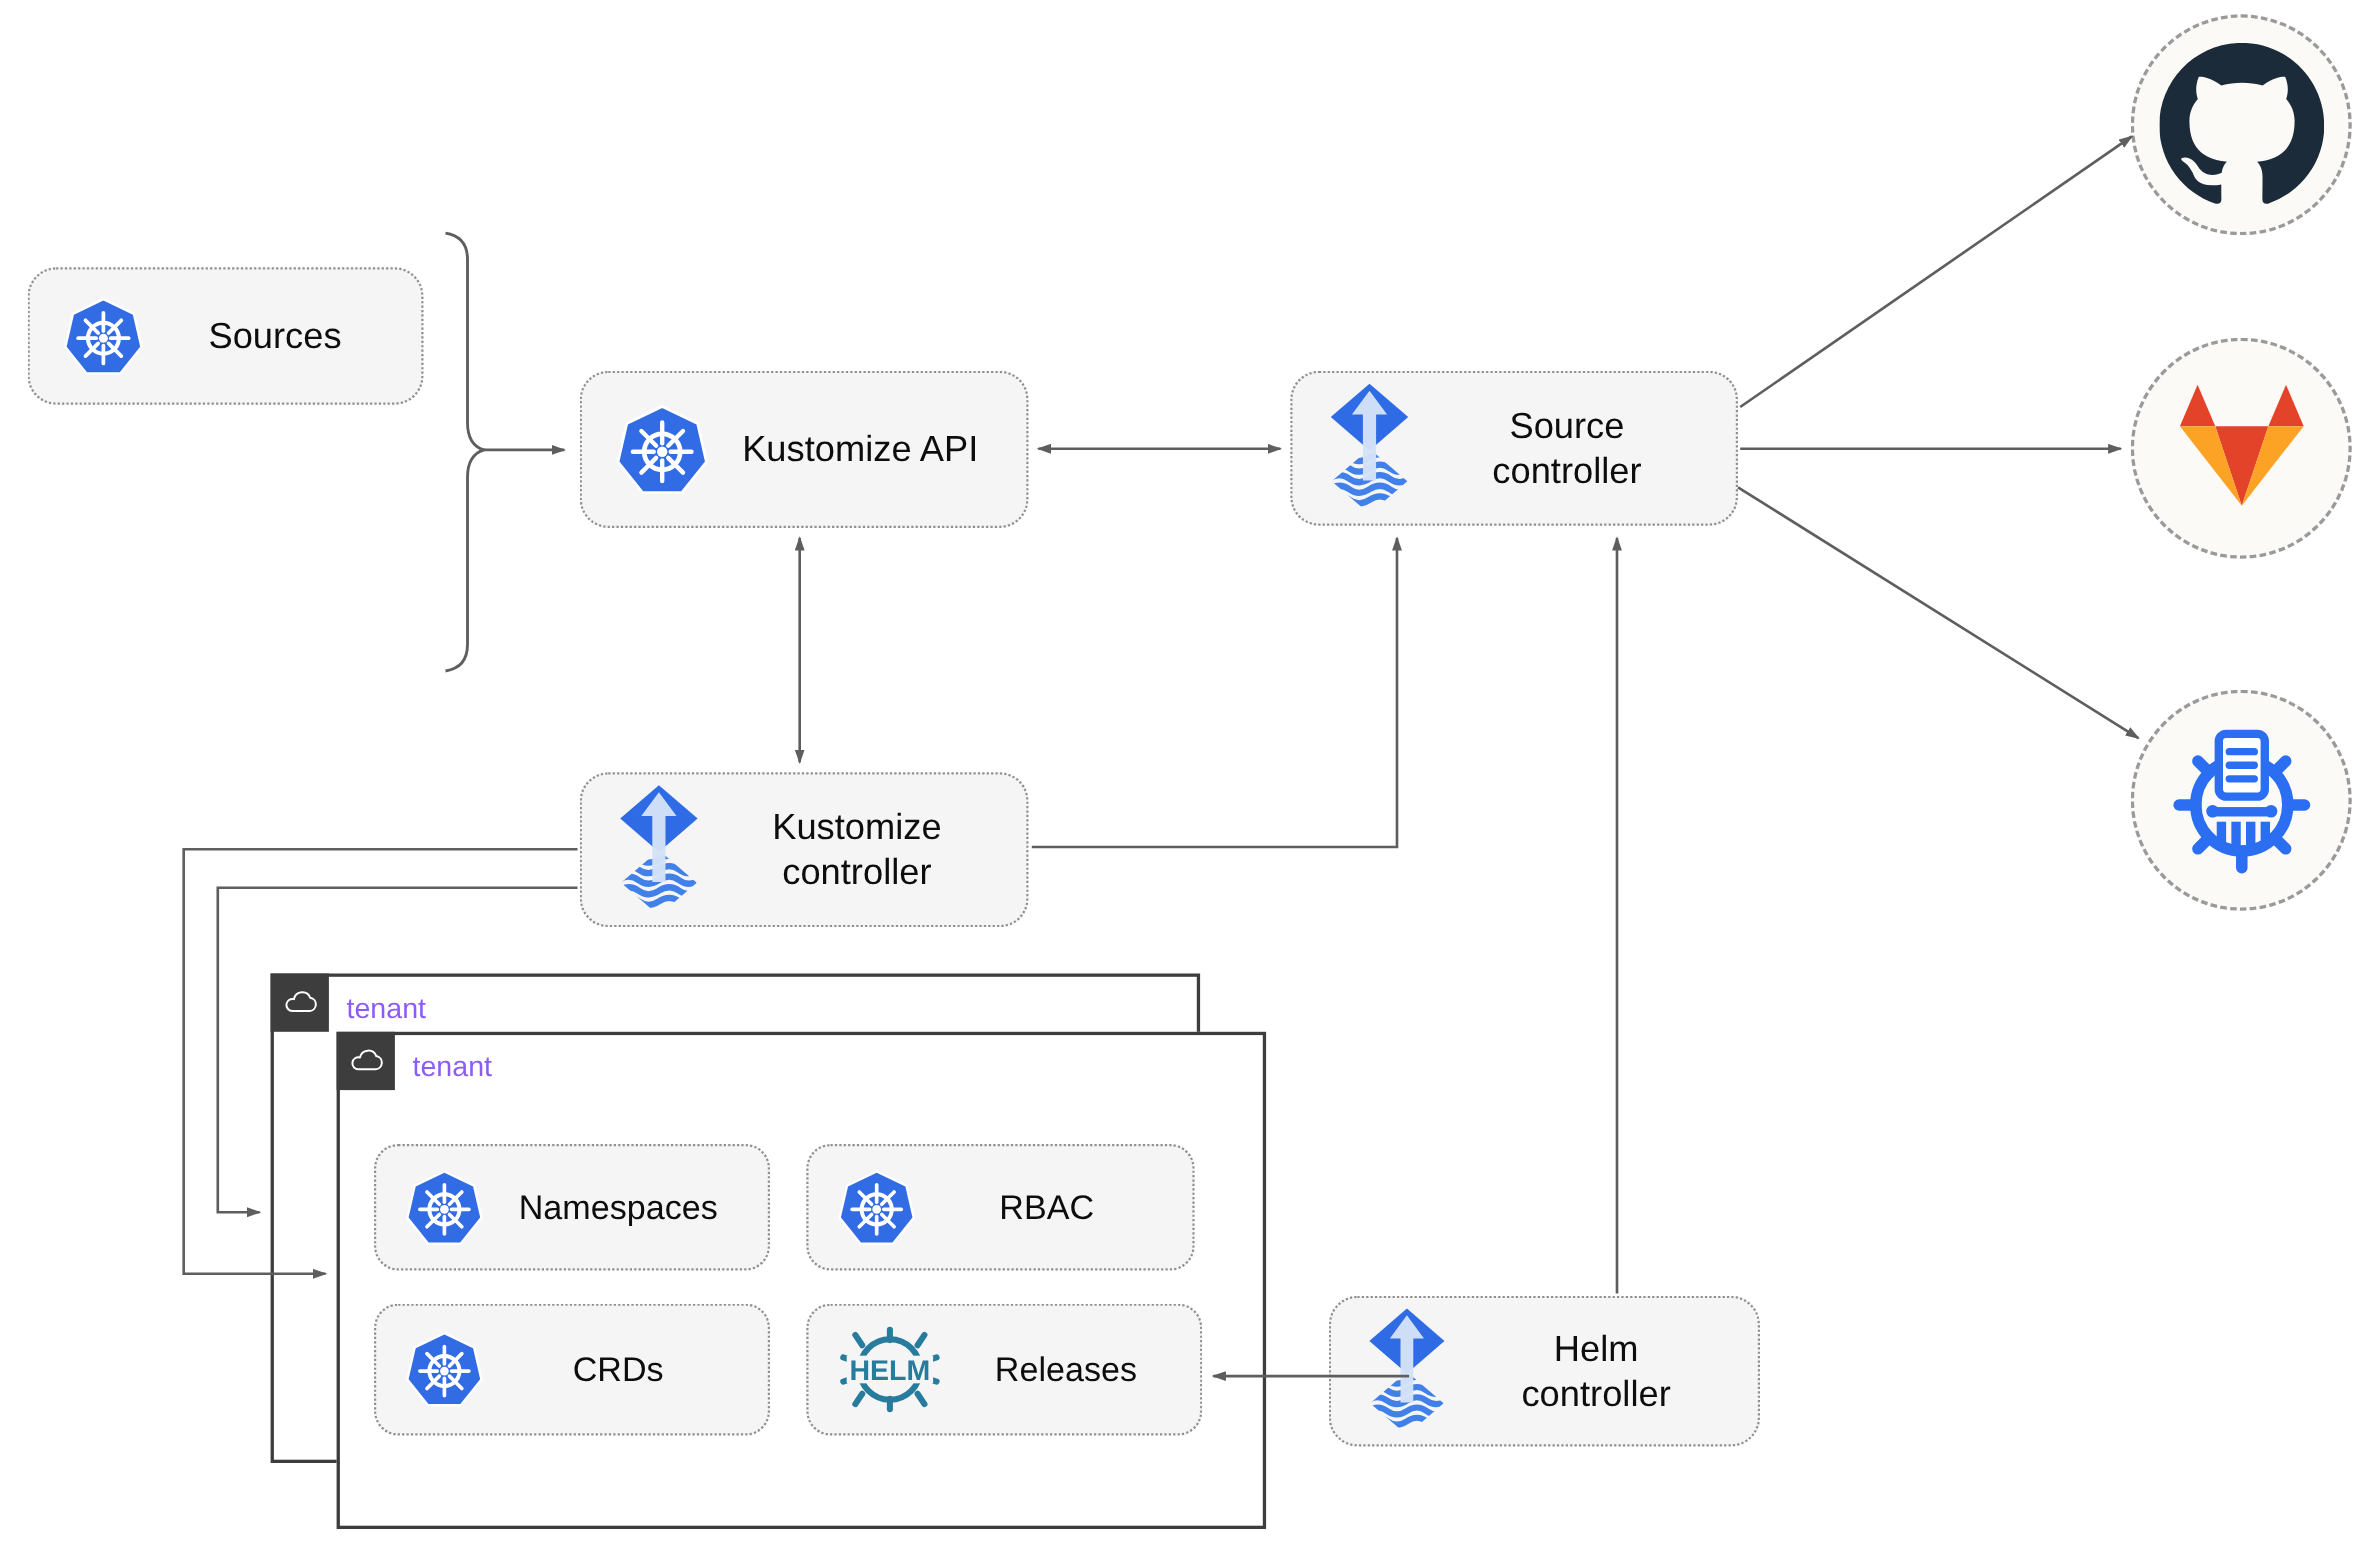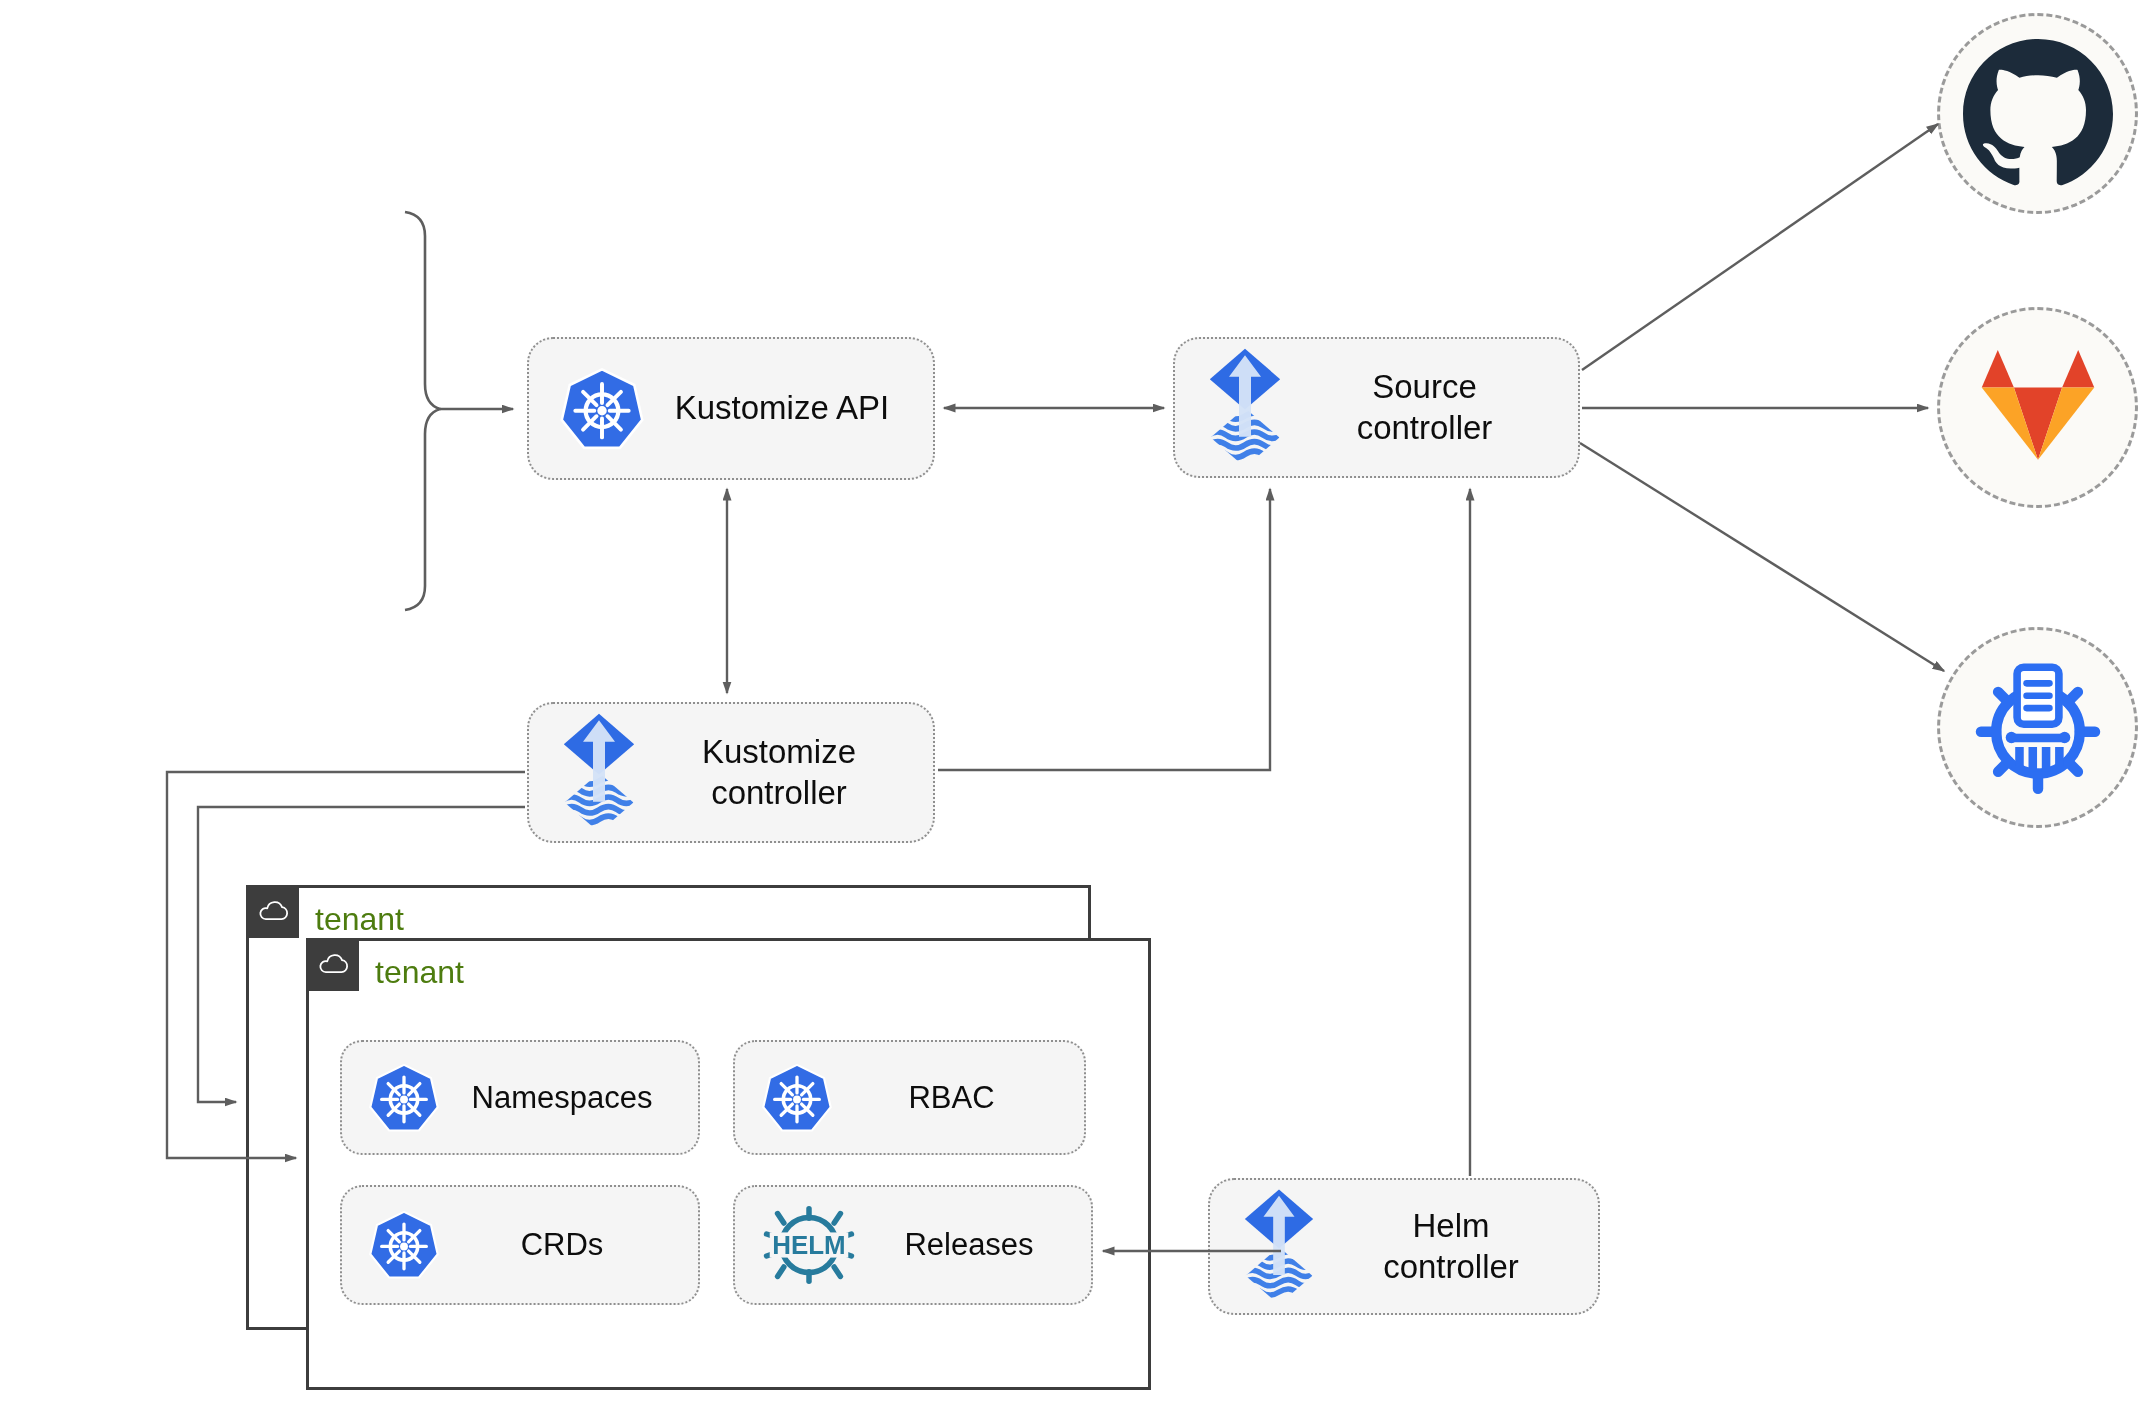--- a/index.html
+++ b/index.html
@@ -10,21 +10,21 @@
         display:flex;align-items:center;box-sizing:border-box;}
   .node .nicon{flex:0 0 auto;margin-left:30px;display:flex;align-items:center;}
   .node .nlabel{flex:1;text-align:center;font-size:33px;line-height:1.22;color:#0d0d0d;
         padding-right:14px;}
   .node .nlabel .inner{display:inline-block;}
   .lbl-wrap .inner{width:190px;}
   
   .tenant{position:absolute;background:#ffffff;border:3px solid #3d3d3d;box-sizing:border-box;}
   .tenant .badge{position:absolute;left:-3px;top:-3px;width:53px;height:53px;background:#3d3d3d;
         display:flex;align-items:center;justify-content:center;}
-  .tenant .tlabel{position:absolute;left:66px;top:13px;font-size:32px;color:#4d7c0f;}
+  .tenant .tlabel{position:absolute;left:66px;top:13px;font-size:26px;color:#8b5cf6;}
   
   .ext{position:absolute;width:201px;height:201px;border-radius:50%;border:3px dashed #9a9a9a;
        background:#fbfaf7;box-sizing:border-box;display:flex;align-items:center;justify-content:center;}
   svg.overlay{position:absolute;left:0;top:0;pointer-events:none;}
   .conn{stroke:#5e5e5e;stroke-width:2.4;fill:none;}
   .bracket{stroke:#5e5e5e;stroke-width:2.6;fill:none;}
 </style>
 </head>
 <body>
 
@@ -143,20 +143,28 @@
 
   <div class="tenant" style="left:306px;top:938px;width:845px;height:452px;">
     <div class="badge">
       <svg width="34" height="28">
           <use href="#cloud"></use>
         </svg>
     </div>
     <div class="tlabel">tenant</div>
   </div>
 
+  <div class="node" style="left:25px;top:243px;width:360px;height:125px;">
+    <span class="nicon">
+      <svg width="74" height="74">
+          <use href="#k8s"></use>
+        </svg>
+      </span>
+    <span class="nlabel"><span class="inner">Sources</span></span>
+  </div>
 
 
   <div class="node" style="left:527px;top:337px;width:408px;height:143px;">
     <span class="nicon">
       <svg width="86" height="86">
           <use href="#k8s"></use>
         </svg>
       </span>
     <span class="nlabel"><span class="inner">Kustomize API</span></span>
   </div>

